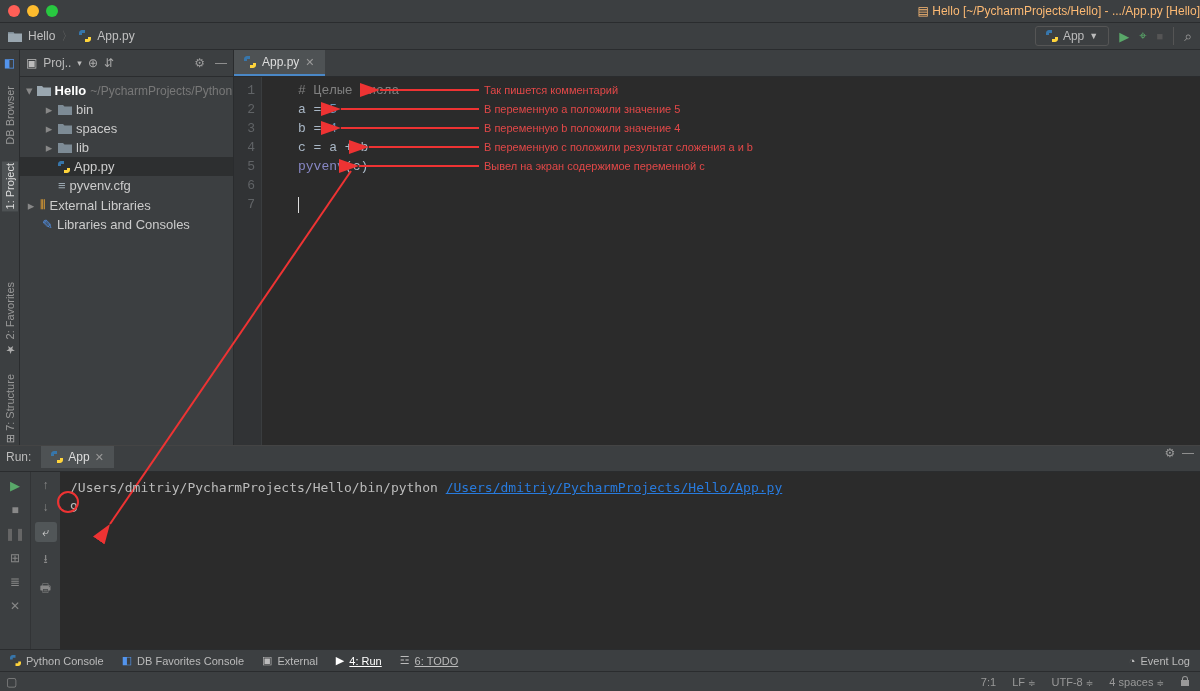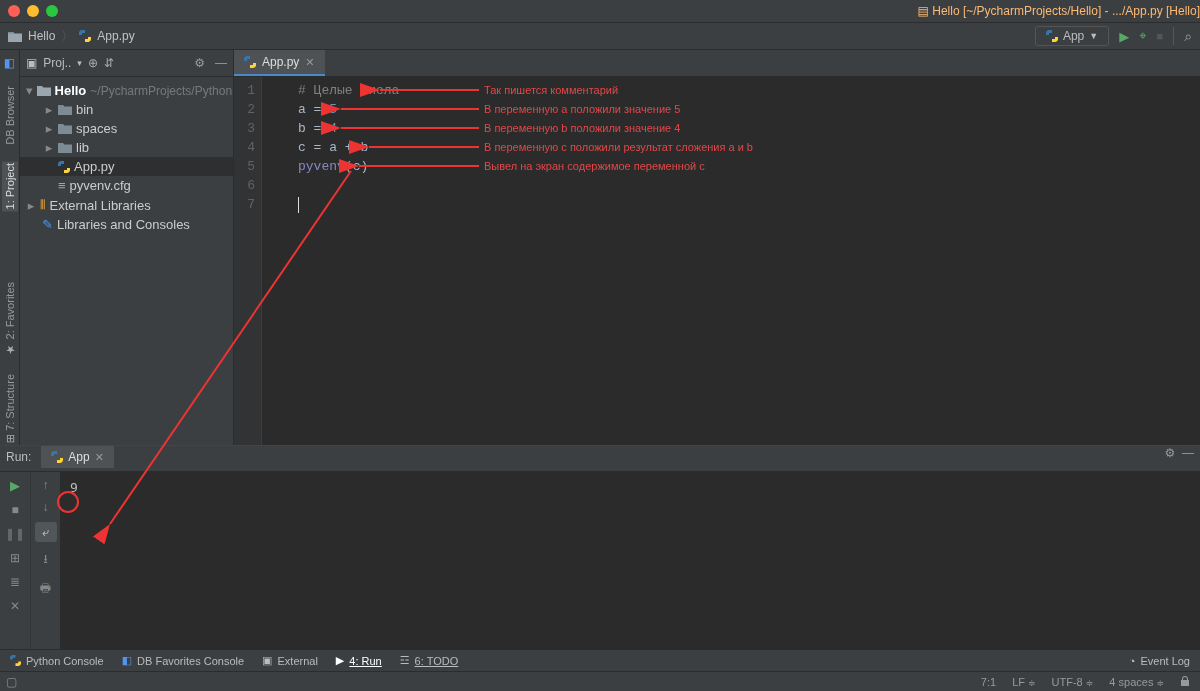--- a/index.html
+++ b/index.html
@@ -312,20 +312,21 @@
     <div class="run-gcol2">
       <span class="run-g-icon">↑</span>
       <span class="run-g-icon">↓</span>
       <div class="run-wrap-icon">
           <span style="color:#ccc">⤶</span>
         </div>
       <span class="run-g-icon">⭳</span>
       <span class="run-g-icon">🖶</span>
     </div>
     <div class="run-console">
+      <div><span>/Users/dmitriy/PycharmProjects/Hello/bin/python </span><span class="lk">/Users/dmitriy/PycharmProjects/Hello/App.py</span></div>
       <div>9</div>
       <div style="height:20px"></div>
       <div class="red-circle" style="width:22px;height:22px;left:-3px;top:19px"></div>
     </div>
   </div>
 </div>
 
 <div class="bottom-tools">
   <div class="btool">
       <span class="py-svg">

